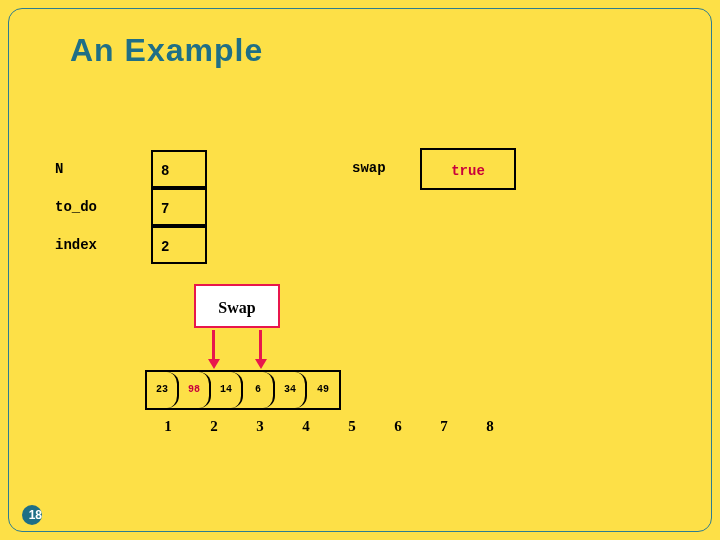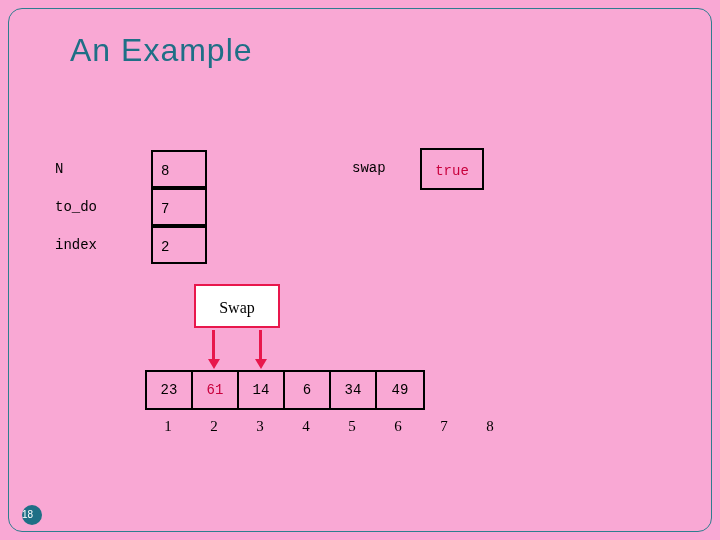--- a/index.html
+++ b/index.html
@@ -11,21 +11,22 @@
     height: 540px;
     background: #ffffff;
     font-family: "Liberation Sans", sans-serif;
     overflow: hidden;
   }
   .slide {
     position: relative;
     width: 720px;
     height: 540px;
     box-sizing: border-box;
-    background: #f9a8d4;
+    background: #fde047;
+    font-weight: bold;
   }
   
   .frame {
     position: absolute;
     left: 8px;
     top: 8px;
     width: 704px;
     height: 524px;
     box-sizing: border-box;
     border: 1px solid #2e7d8f;
@@ -86,21 +87,21 @@
     left: 352px;
     top: 160px;
     font-family: "Liberation Mono", monospace;
     font-size: 14px;
     color: #000000;
   }
   .swap-box {
     position: absolute;
     left: 420px;
     top: 148px;
-    width: 64px;
+    width: 96px;
     height: 42px;
     line-height: 42px;
     box-sizing: border-box;
     border: 2px solid #000000;
     text-align: center;
     font-family: "Liberation Mono", monospace;
     font-size: 14px;
     color: #c8003c;
   }
 
@@ -140,29 +141,30 @@
 
   
   .array {
     position: absolute;
     left: 145px;
     top: 370px;
     display: flex;
     border: 2px solid #000000;
   }
   .cell {
-    width: 46px;
+    width: 32px;
     height: 36px;
     line-height: 36px;
     text-align: center;
     border-right: 2px solid #000000;
     font-family: "Liberation Mono", monospace;
-    font-size: 14px;
-    color: #000000;
-    box-sizing: border-box;
+    font-size: 10px;
+    color: #000000;
+    box-sizing: border-box;
+    border-radius: 12px;
   }
   .cell:last-child {
     border-right: none;
   }
   .cell.hl {
     color: #c8003c;
   }
   .indices {
     position: absolute;
     left: 145px;
@@ -180,23 +182,23 @@
   .page-num {
     position: absolute;
     left: 22px;
     top: 505px;
     width: 20px;
     height: 20px;
     border-radius: 50%;
     background: #1f6f86;
     color: #ffffff;
     font-family: "Liberation Sans", sans-serif;
-    font-size: 10px;
+    font-size: 12px;
     line-height: 20px;
-    text-align: left;
+    text-align: right;
   }
 </style>
 </head>
 <body>
 
 <div class="slide">
 
   <div class="frame"></div>
 
   <div class="title">An  Example</div>
@@ -219,21 +221,21 @@
   <div class="swap-label">swap</div>
   <div class="swap-box">true</div>
 
   <div class="swap-btn">Swap</div>
 
   <div class="arrow" style="left:212px; top:330px; height:30px;"></div>
   <div class="arrow" style="left:259px; top:330px; height:30px;"></div>
 
   <div class="array">
     <div class="cell">23</div>
-    <div class="cell hl">61</div>
+    <div class="cell hl">98</div>
     <div class="cell">14</div>
     <div class="cell">6</div>
     <div class="cell">34</div>
     <div class="cell">49</div>
   </div>
 
   <div class="indices">
     <div class="idx">1</div>
     <div class="idx">2</div>
     <div class="idx">3</div>

